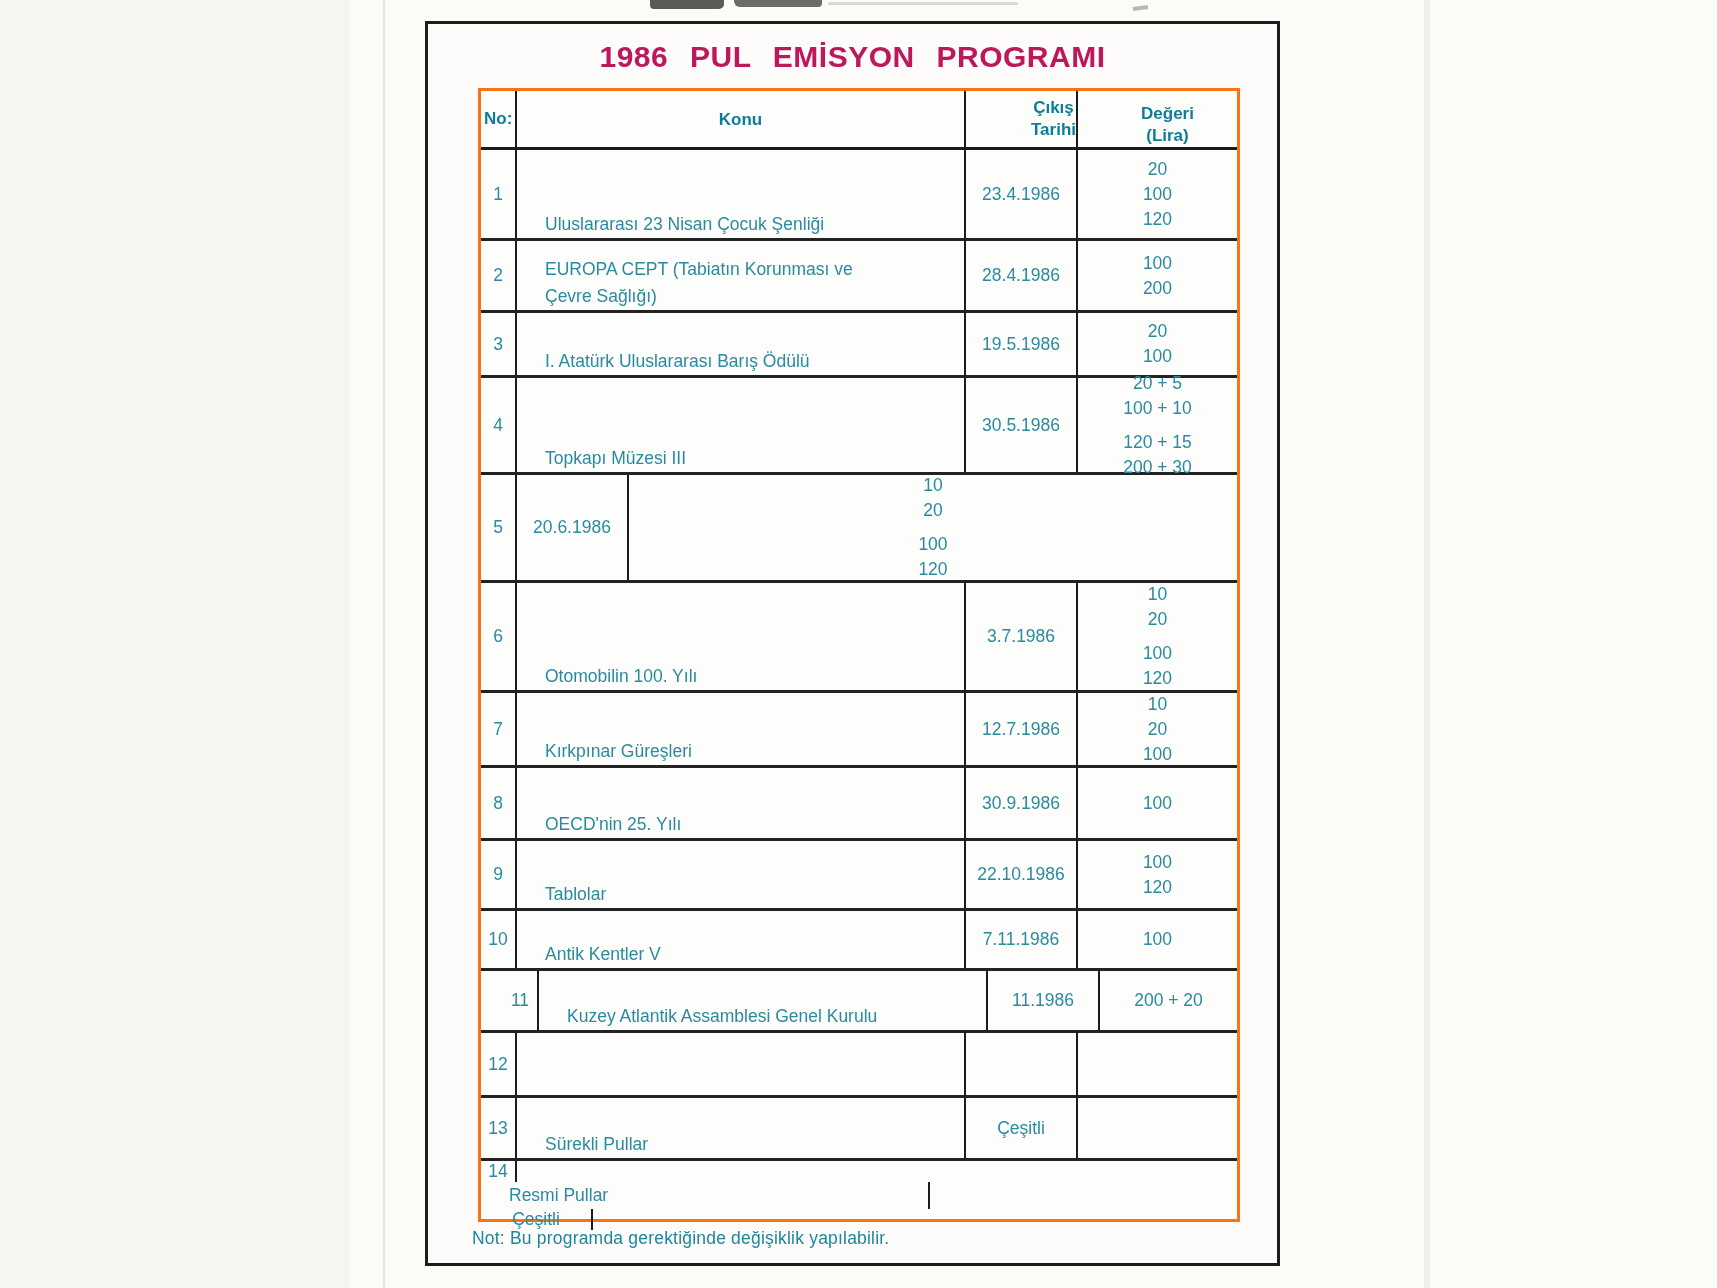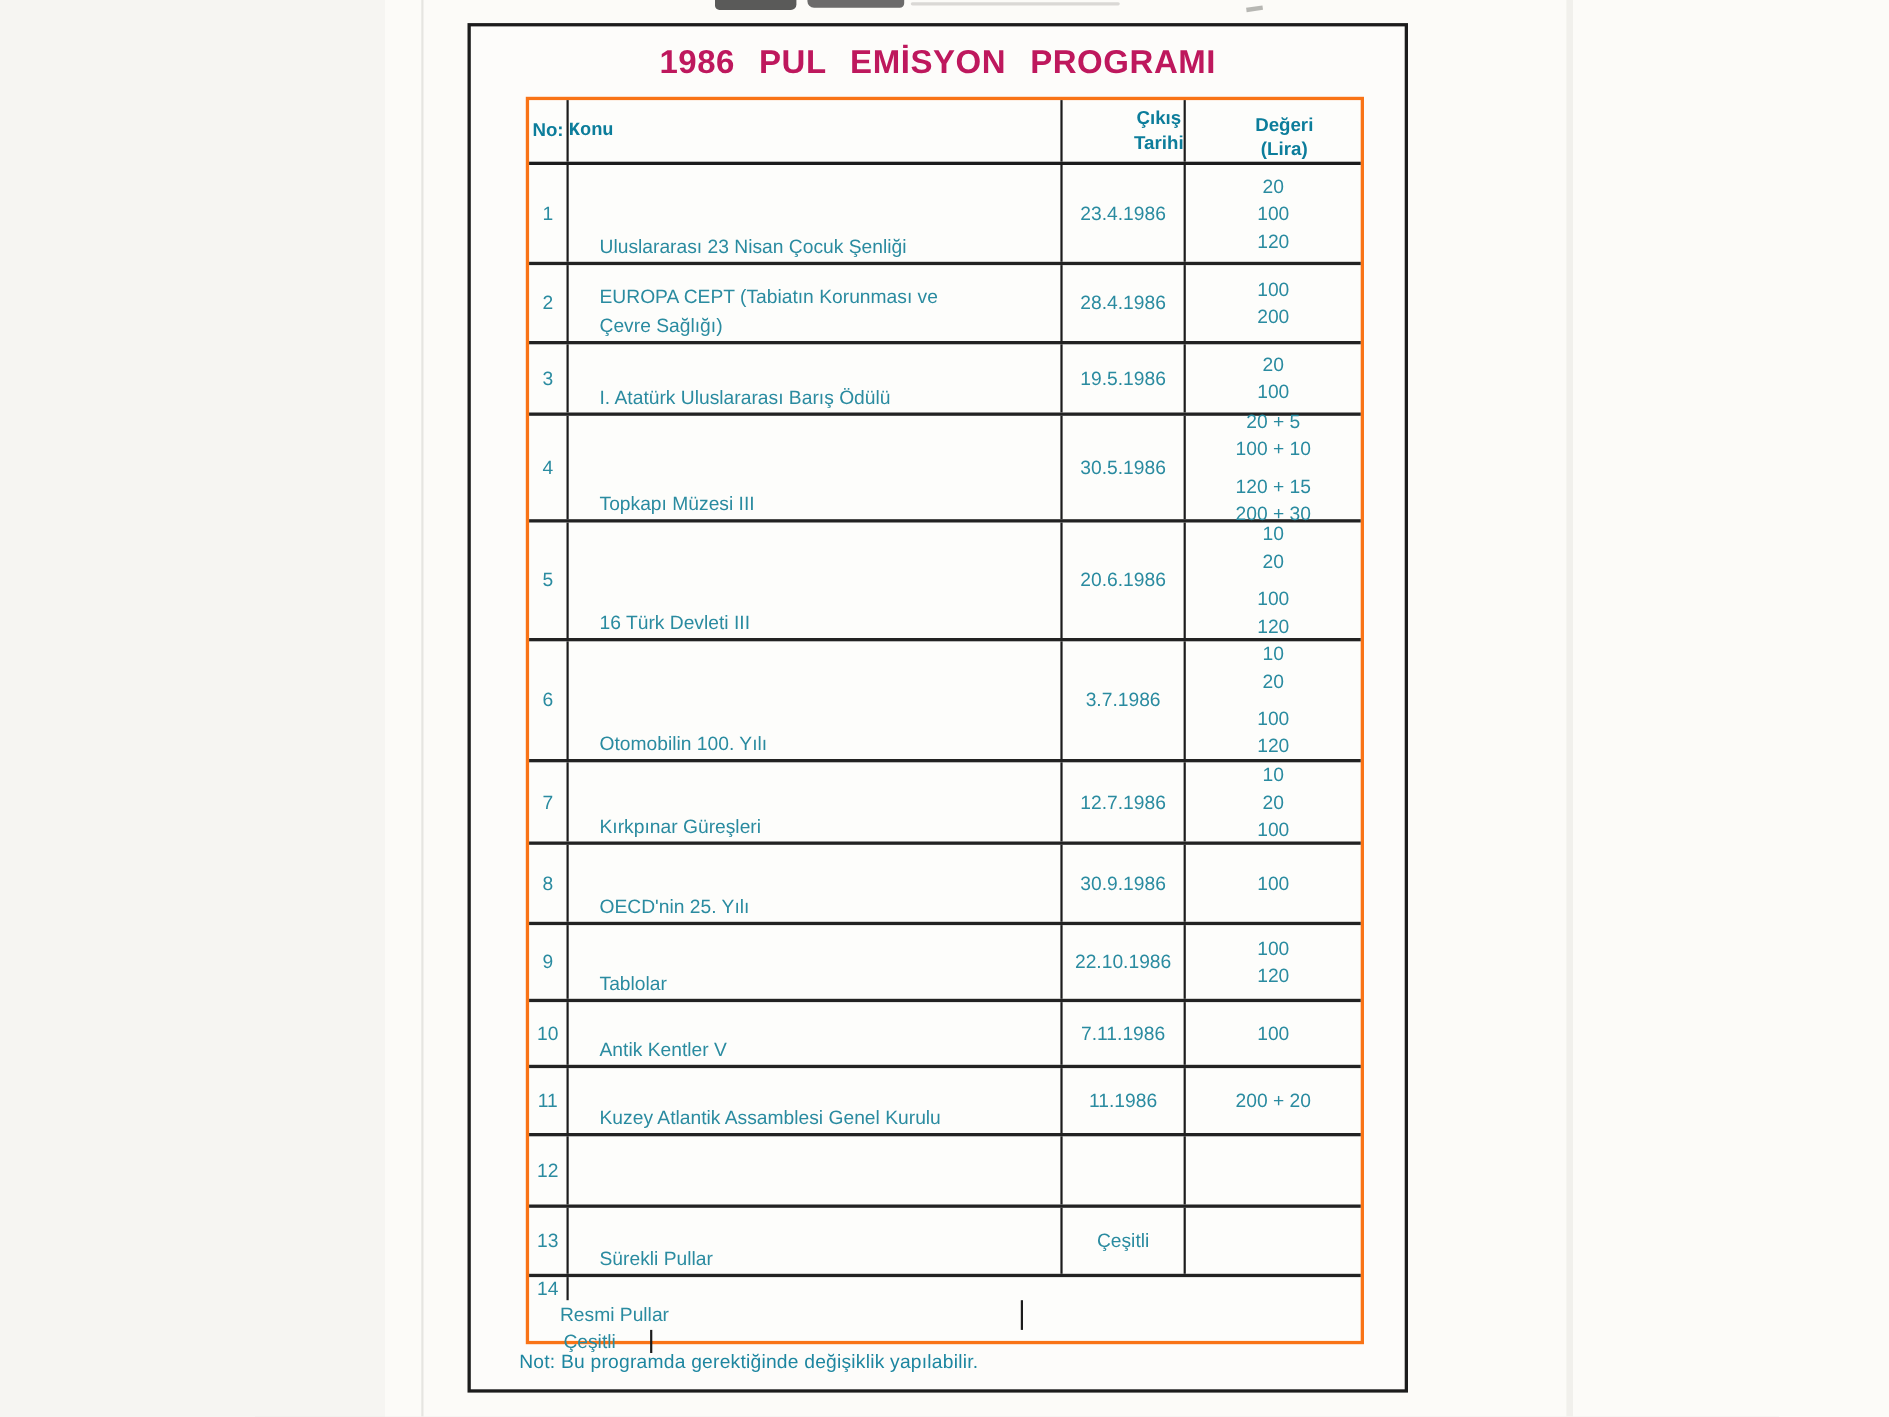--- a/index.html
+++ b/index.html
@@ -79,21 +79,21 @@
   <div class="dot1"></div>
   <div class="bracket"></div>
 
   <div class="frame"></div>
 
   <div class="doc-title">1986 PUL EMİSYON PROGRAMI</div>
 
   <div class="ptable">
     <div class="thead">
       <div class="hcell c-no h-no"><span>No:</span></div>
-      <div class="hcell c-konu" style="justify-content:flex-start;padding-left:0;font-family:Liberation Mono, monospace;"><span>Konu</span></div>
+      <div class="hcell c-konu" style="justify-content:center;padding-left:0;"><span>Konu</span></div>
       <div class="hcell c-date"><span>Çıkış
 Tarihi</span></div>
       <div class="hcell c-val"><span>Değeri
 (Lira)</span></div>
     </div>
     <div>
         <div class="trow" style="height: 91px;">
           <div class="cell c-no">
             <span>1</span>
           </div>
@@ -164,23 +164,20 @@
             <div class="vgroup">
               <div class="vline">120 + 15</div>
               <div class="vline">200 + 30</div>
             </div>
           </div>
         </div>
         <div class="trow" style="height: 108px;">
           <div class="cell c-no">
             <span>5</span>
           </div>
-          <div class="cell c-konu">
-            <span>16 Türk Devleti III</span>
-          </div>
           <div class="cell c-date">
             <span>20.6.1986</span>
           </div>
           <div class="cell c-val">
             <div class="vgroup">
               <div class="vline">10</div>
               <div class="vline">20</div>
             </div>
             <div class="vgroup">
               <div class="vline">100</div>
@@ -269,21 +266,21 @@
           </div>
           <div class="cell c-date">
             <span>7.11.1986</span>
           </div>
           <div class="cell c-val">
             <div class="vgroup">
               <div class="vline">100</div>
             </div>
           </div>
         </div>
-        <div class="trow" style="height: 62px;">
+        <div class="trow" style="height: 62px; padding-left: 22px;">
           <div class="cell c-no">
             <span>11</span>
           </div>
           <div class="cell c-konu">
             <span>Kuzey Atlantik Assamblesi Genel Kurulu</span>
           </div>
           <div class="cell c-date">
             <span>11.1986</span>
           </div>
           <div class="cell c-val">

